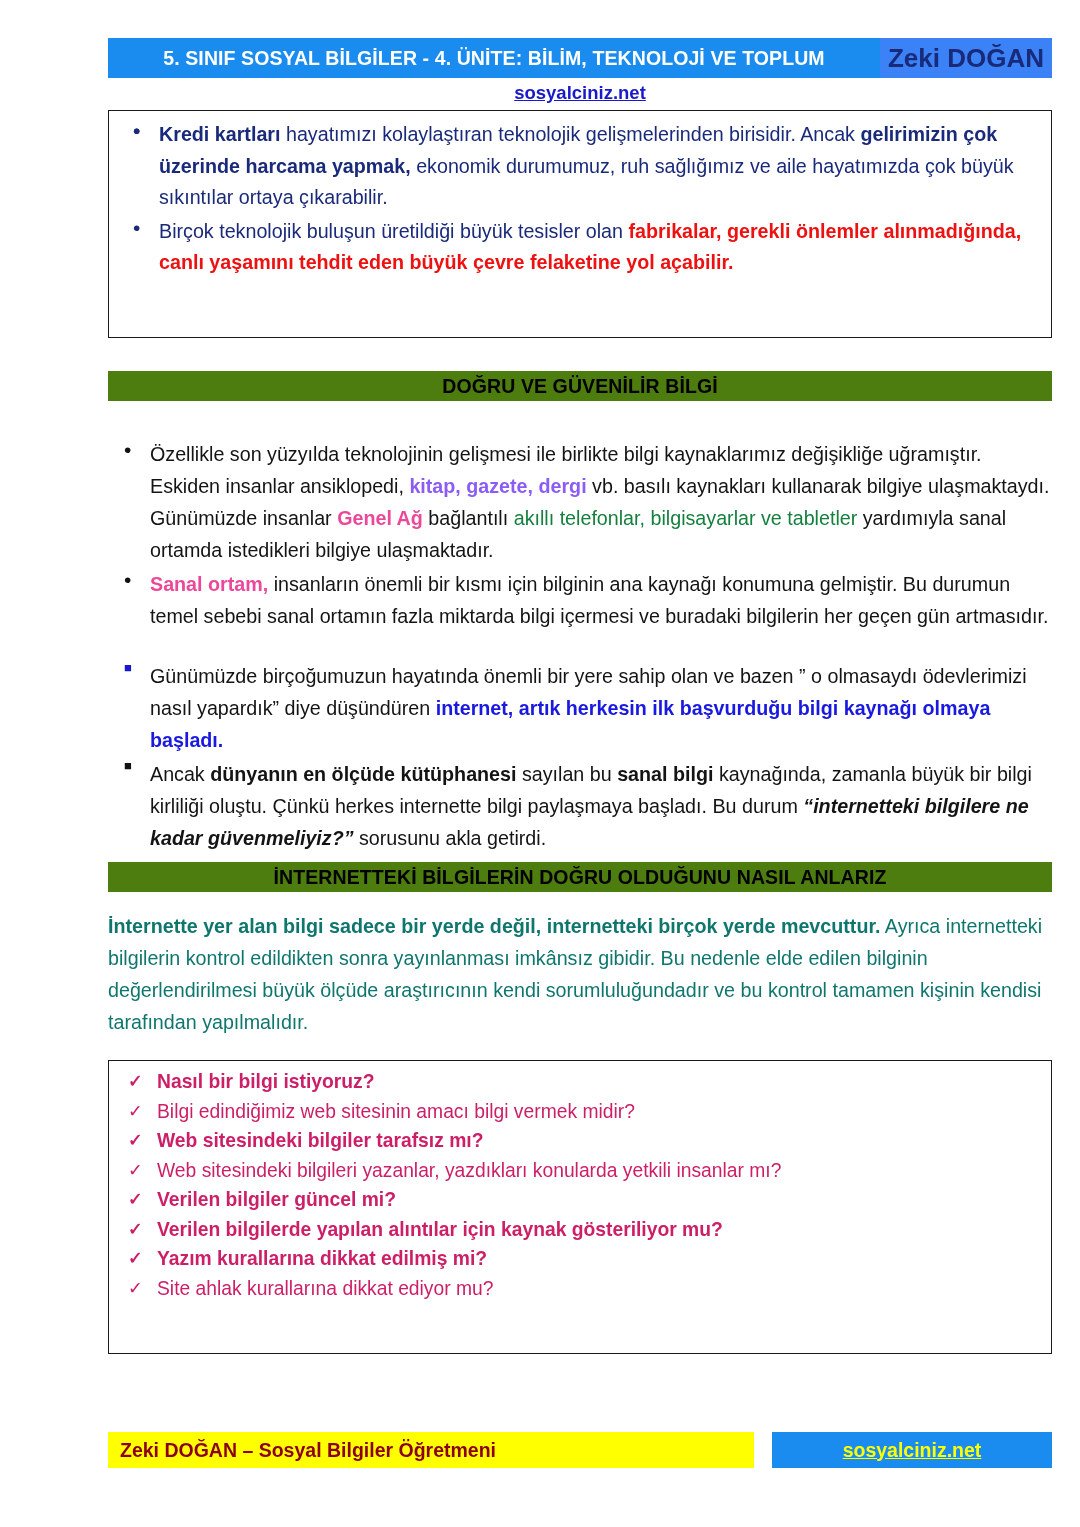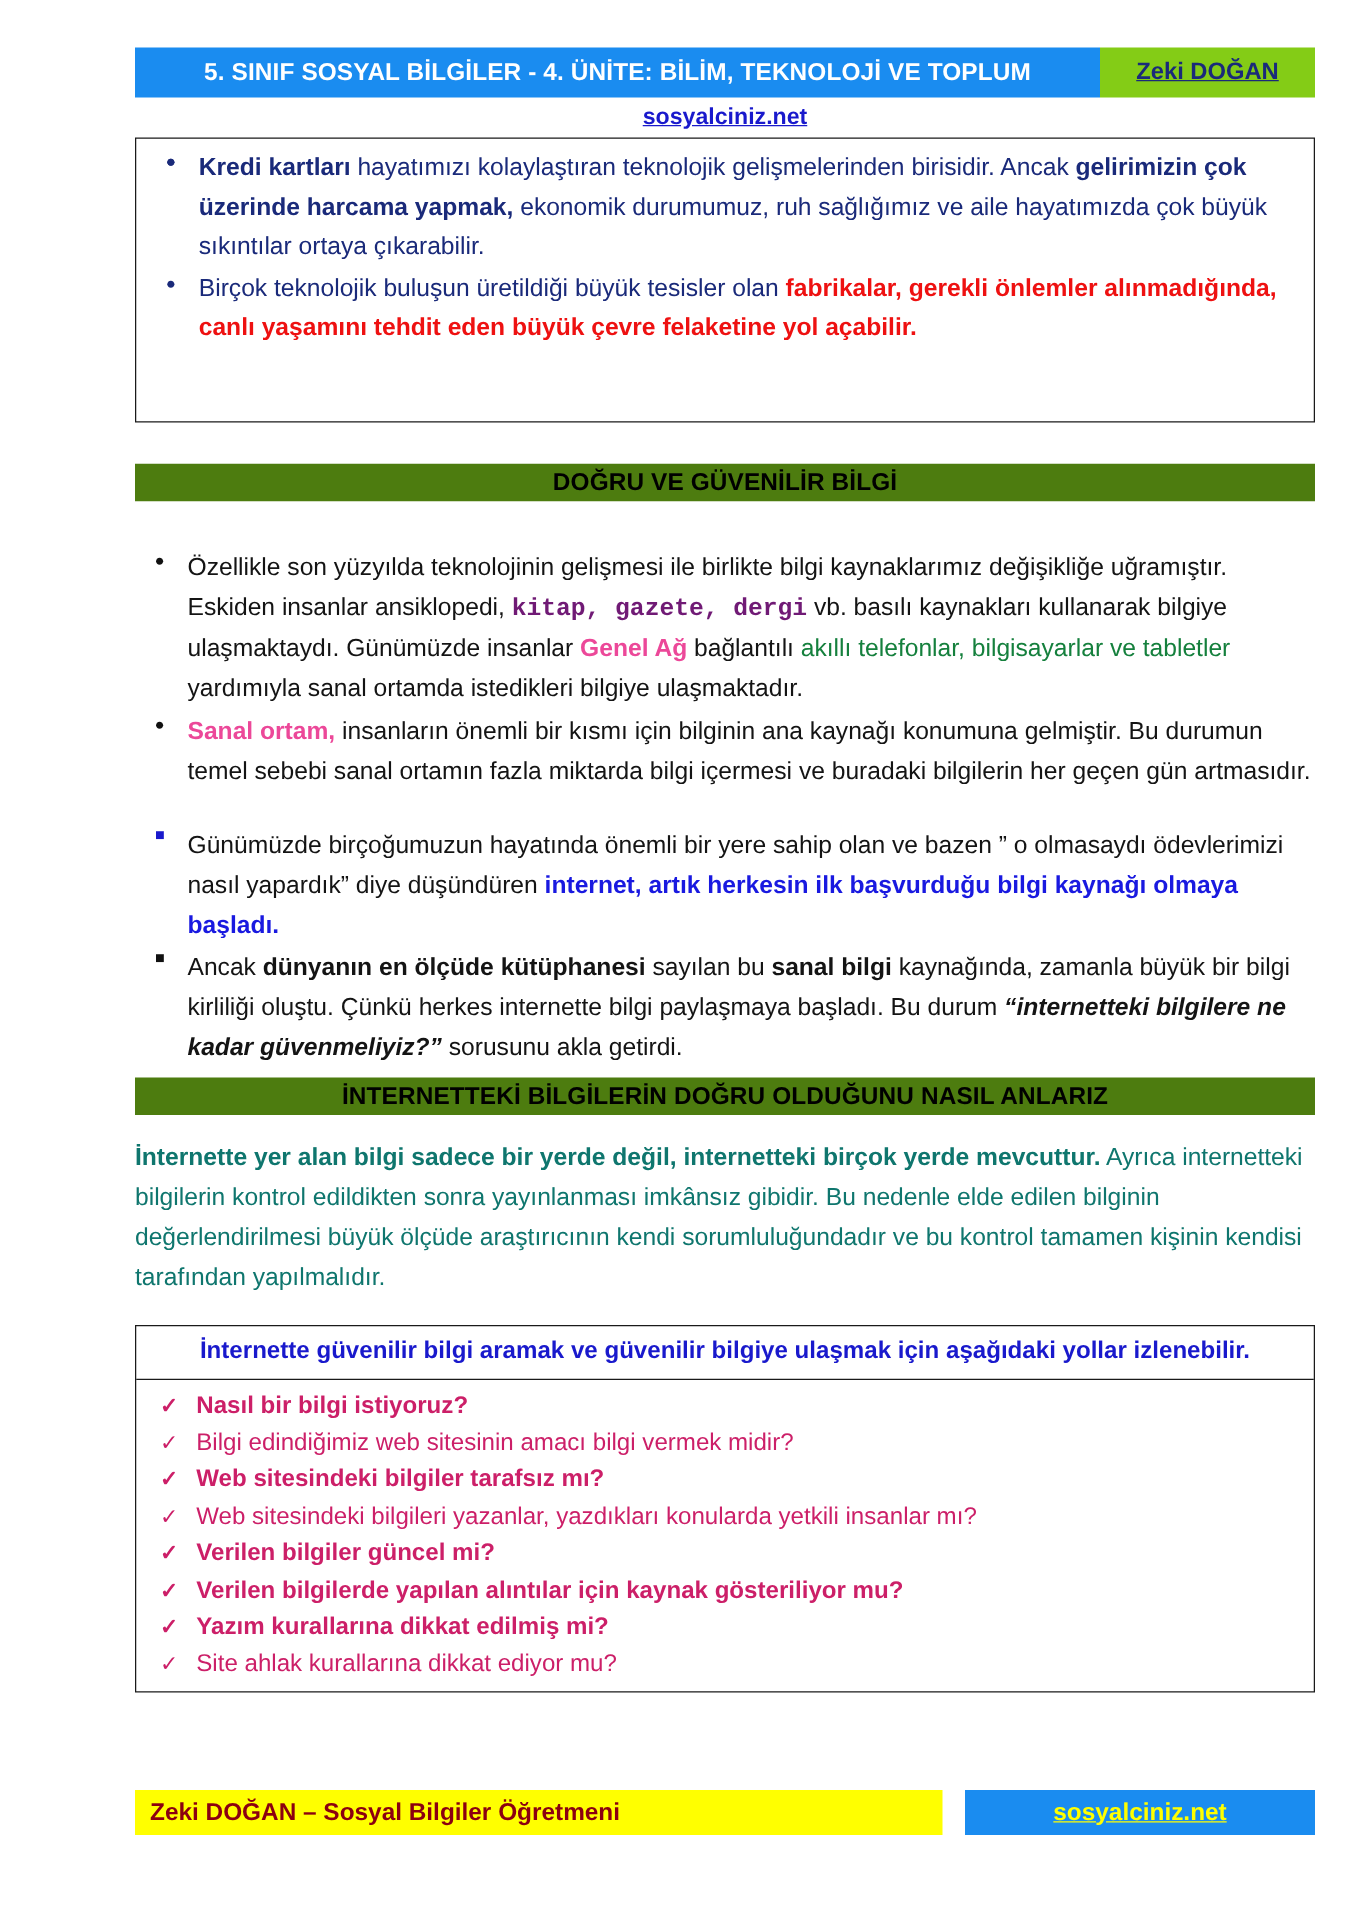--- a/index.html
+++ b/index.html
@@ -42,28 +42,27 @@
     font-size: 19.5px;
     font-weight: bold;
     display: flex;
     align-items: center;
     justify-content: center;
     letter-spacing: 0.1px;
     padding: 0 6px;
   }
   .header-author {
     flex: 0 0 172px;
-    background: #84cc16;
+    background: #3b82f6;
     color: #1a2a7a;
-    font-size: 19px;
+    font-size: 26px;
     font-weight: bold;
     display: flex;
     align-items: center;
     justify-content: center;
-    text-decoration: underline;
   }
   .site-link-top {
     position: absolute;
     left: 68px;
     top: 82px;
     width: 944px;
     text-align: center;
     font-size: 18.5px;
     font-weight: bold;
     color: #1919cc;
@@ -133,21 +132,21 @@
     left: 68px;
     top: 438px;
     width: 944px;
   }
   .b2-text {
     color: #141414;
     font-size: 19.7px;
     line-height: 32px;
   }
   .b2-text b { font-weight: bold; color: #ec4899; }
-  .b2-text .red { color: #701a75; font-weight: bold; font-family: Liberation Mono, monospace; }
+  .b2-text .red { color: #8b5cf6; font-weight: bold; }
   .b2-text .blue { color: #15803d; font-weight: normal; }
 
   
   .sec3 {
     position: absolute;
     left: 68px;
     top: 660px;
     width: 944px;
   }
   .b3-text {
@@ -283,21 +282,20 @@
         <li><span class="bullet bullet-sq-blue">■</span><span class="b3-text">Günümüzde birçoğumuzun hayatında önemli bir yere sahip olan ve bazen ” o olmasaydı ödevlerimizi nasıl yapardık” diye düşündüren <span class="blue">internet, artık herkesin ilk başvurduğu bilgi kaynağı olmaya başladı.</span></span></li>
         <li><span class="bullet bullet-sq-black">■</span><span class="b3-text">Ancak <b>dünyanın en ölçüde kütüphanesi</b> sayılan bu <b>sanal bilgi</b> kaynağında, zamanla büyük bir bilgi kirliliği oluştu. Çünkü herkes internette bilgi paylaşmaya başladı. Bu durum <span class="bi">“internetteki bilgilere ne kadar güvenmeliyiz?”</span> sorusunu akla getirdi.</span></li>
       </ul>
   </div>
 
   <div class="banner" id="banner2">İNTERNETTEKİ BİLGİLERİN DOĞRU OLDUĞUNU NASIL ANLARIZ</div>
 
   <div class="para" id="paragraph"><b>İnternette yer alan bilgi sadece bir yerde değil, internetteki birçok yerde mevcuttur.</b> Ayrıca internetteki bilgilerin kontrol edildikten sonra yayınlanması imkânsız gibidir. Bu nedenle elde edilen bilginin değerlendirilmesi büyük ölçüde araştırıcının kendi sorumluluğundadır ve bu kontrol tamamen kişinin kendisi tarafından yapılmalıdır.</div>
 
   <div class="tbl">
-    <div class="tbl-head">İnternette güvenilir bilgi aramak ve güvenilir bilgiye ulaşmak için aşağıdaki yollar izlenebilir.</div>
     <div class="tbl-body">
       <ul class="chk" id="chk-list">
           <li class="bold"><span class="tick">✓</span><span>Nasıl bir bilgi istiyoruz?</span></li>
           <li><span class="tick">✓</span><span>Bilgi edindiğimiz web sitesinin amacı bilgi vermek midir?</span></li>
           <li class="bold"><span class="tick">✓</span><span>Web sitesindeki bilgiler tarafsız mı?</span></li>
           <li><span class="tick">✓</span><span>Web sitesindeki bilgileri yazanlar, yazdıkları konularda yetkili insanlar mı?</span></li>
           <li class="bold"><span class="tick">✓</span><span>Verilen bilgiler güncel mi?</span></li>
           <li class="bold"><span class="tick">✓</span><span>Verilen bilgilerde yapılan alıntılar için kaynak gösteriliyor mu?</span></li>
           <li class="bold"><span class="tick">✓</span><span>Yazım kurallarına dikkat edilmiş mi?</span></li>
           <li><span class="tick">✓</span><span>Site ahlak kurallarına dikkat ediyor mu?</span></li>

